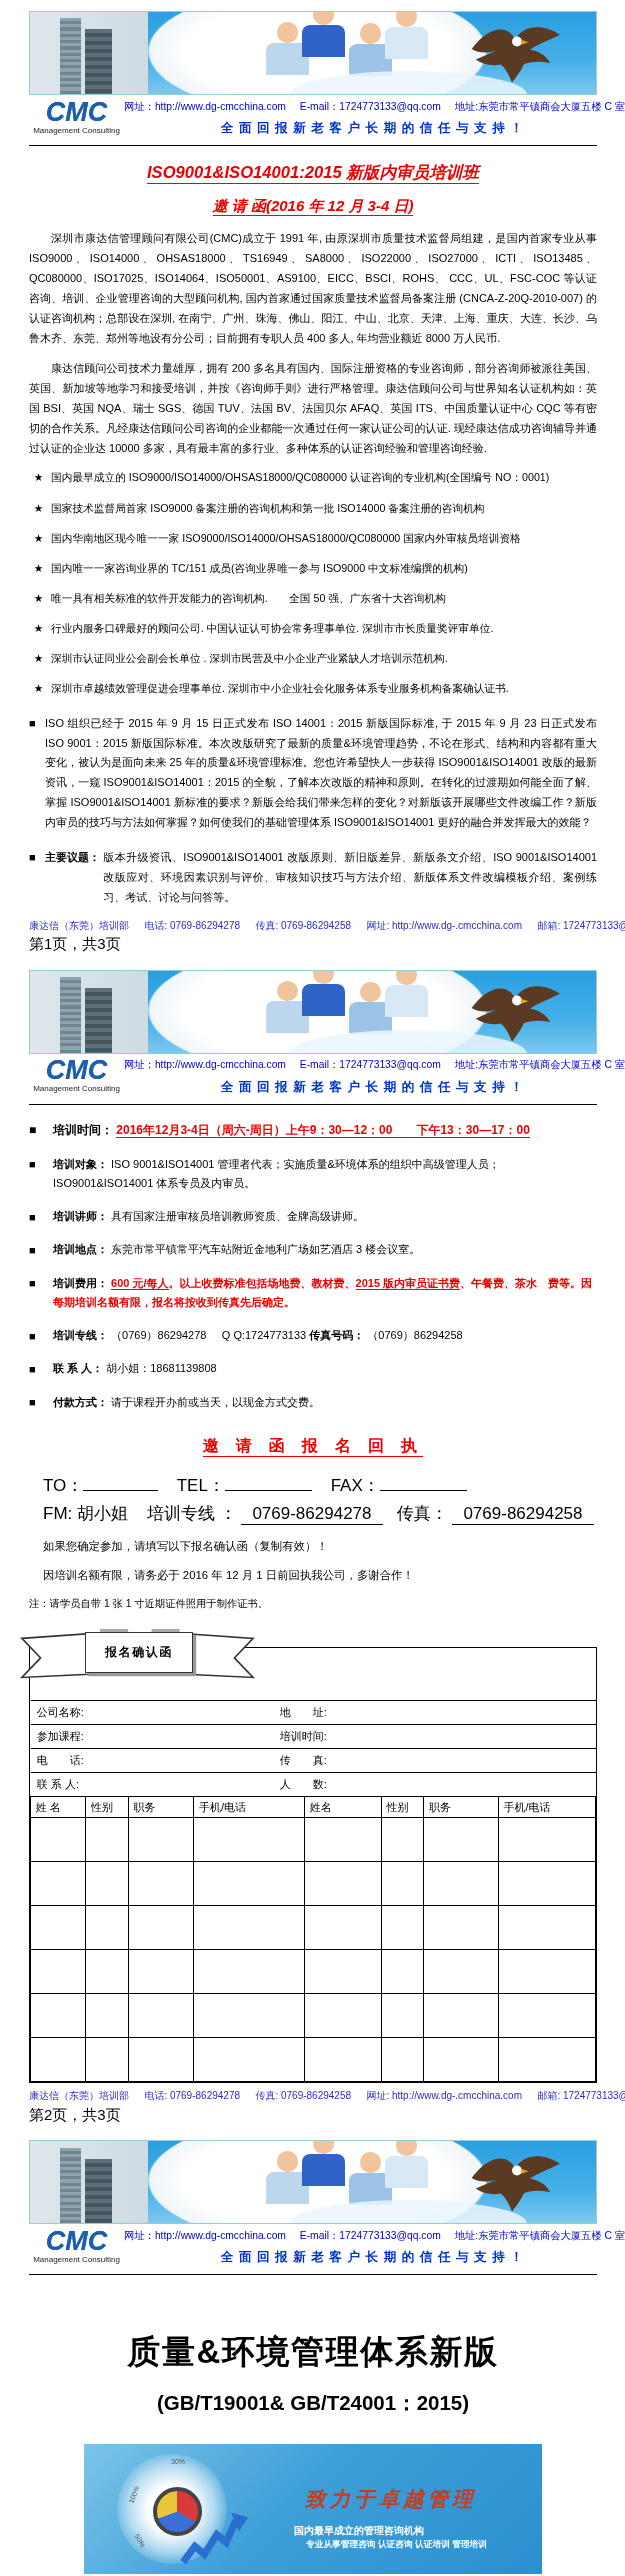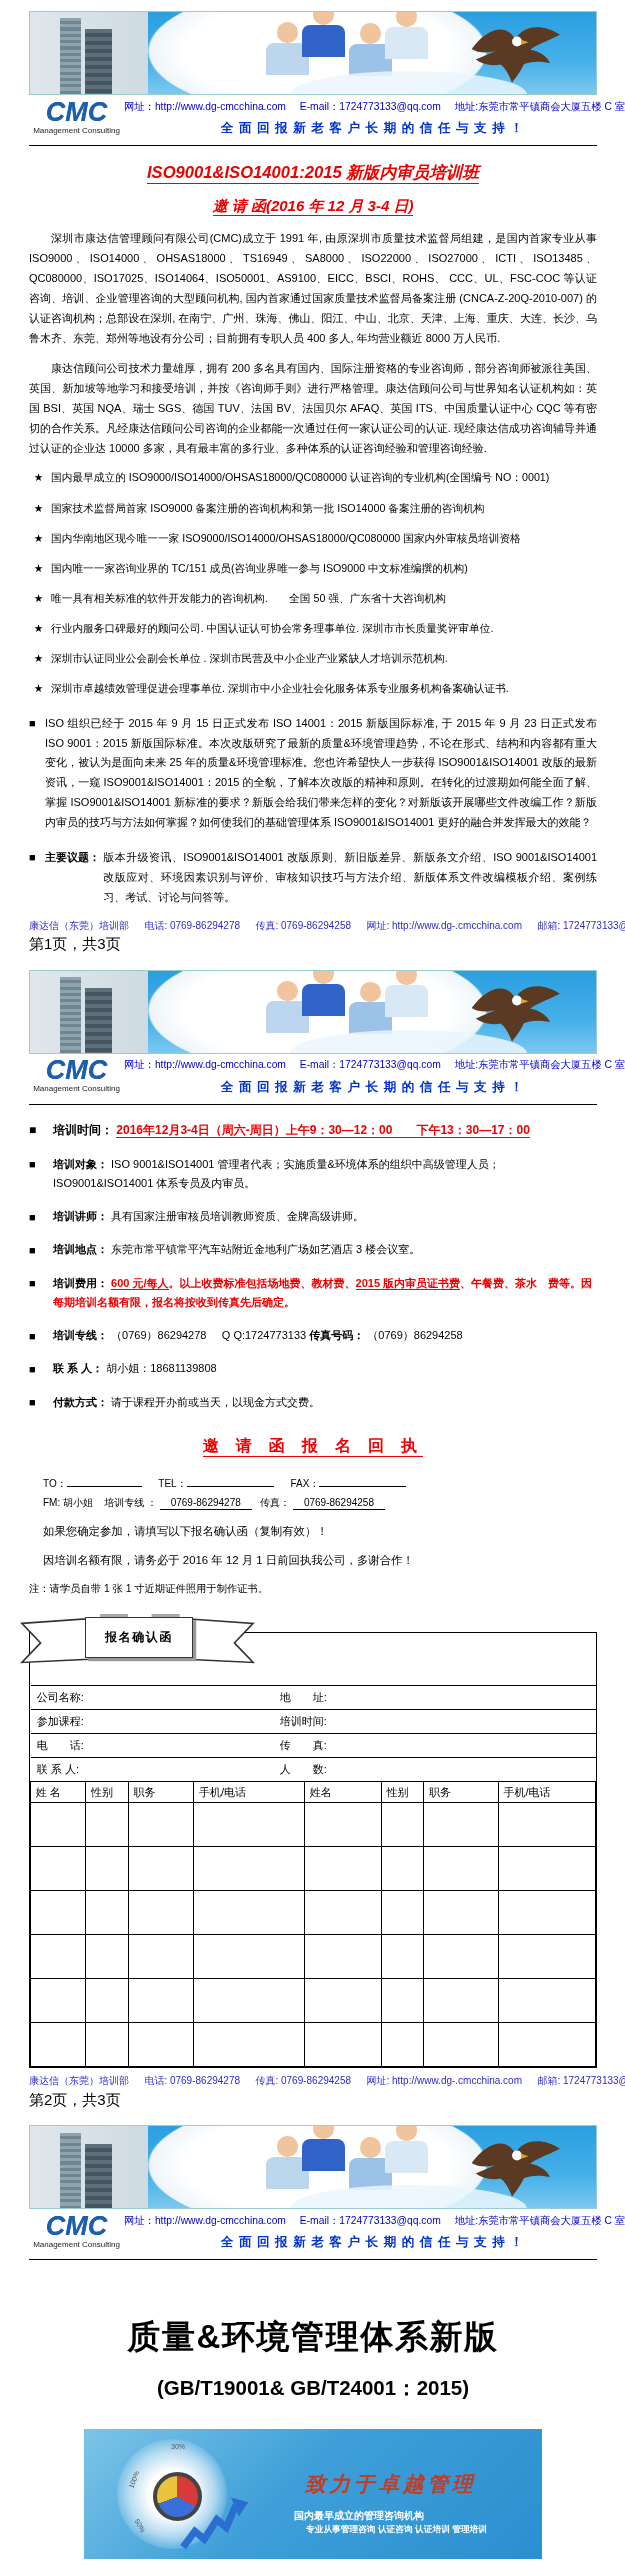--- a/index.html
+++ b/index.html
@@ -56,21 +56,21 @@
   .item{position:relative;padding-left:24px;margin:7px 0;font-size:11px;line-height:1.75;}
   .item .bullet{position:absolute;left:0;top:0.8px;}
   .item .label{font-weight:bold;}
   .red{color:#ee0000;font-weight:bold;}
   .runder{border-bottom:1.6px solid #ee0000;padding-bottom:0.8px;}
   .time-item{font-size:12px;}
 
   
   .reply-title{text-align:center;color:#ee0000;font-weight:bold;font-size:16px;letter-spacing:6.3px;margin:17.4px 0 11px;}
   .reply-title span{border-bottom:1.6px solid #ee0000;padding-bottom:2px;}
-  .reply-line{font-size:10px;margin:5.5px 0 0 14px;}
+  .reply-line{font-size:17px;margin:5.5px 0 0 14px;}
   .blank{display:inline-block;border-bottom:1.2px solid #000;height:12px;vertical-align:baseline;}
   .b95{width:75px;margin-right:14px;} .b110{width:87px;margin-right:14px;}
   .uval{border-bottom:1.2px solid #000;padding:0 11px 0.8px 11px;}
   .note{font-size:11.4px;margin:14px 0 0 14px;}
   .photo-note{font-size:10.3px;margin:14px 0 0 0;}
 
   
   .form-wrap{position:relative;border:1.6px solid #000;margin-top:36px;}
   .ribbon{position:absolute;top:-19px;left:-11px;width:237px;height:50px;}
   .ribbon-label{position:absolute;top:-16px;left:55px;width:106px;height:39px;border:1.6px solid #333;background:#fff;box-shadow:3.2px 3.2px 0 #999;display:flex;align-items:center;justify-content:center;font-size:12px;font-weight:bold;letter-spacing:1.6px;}

